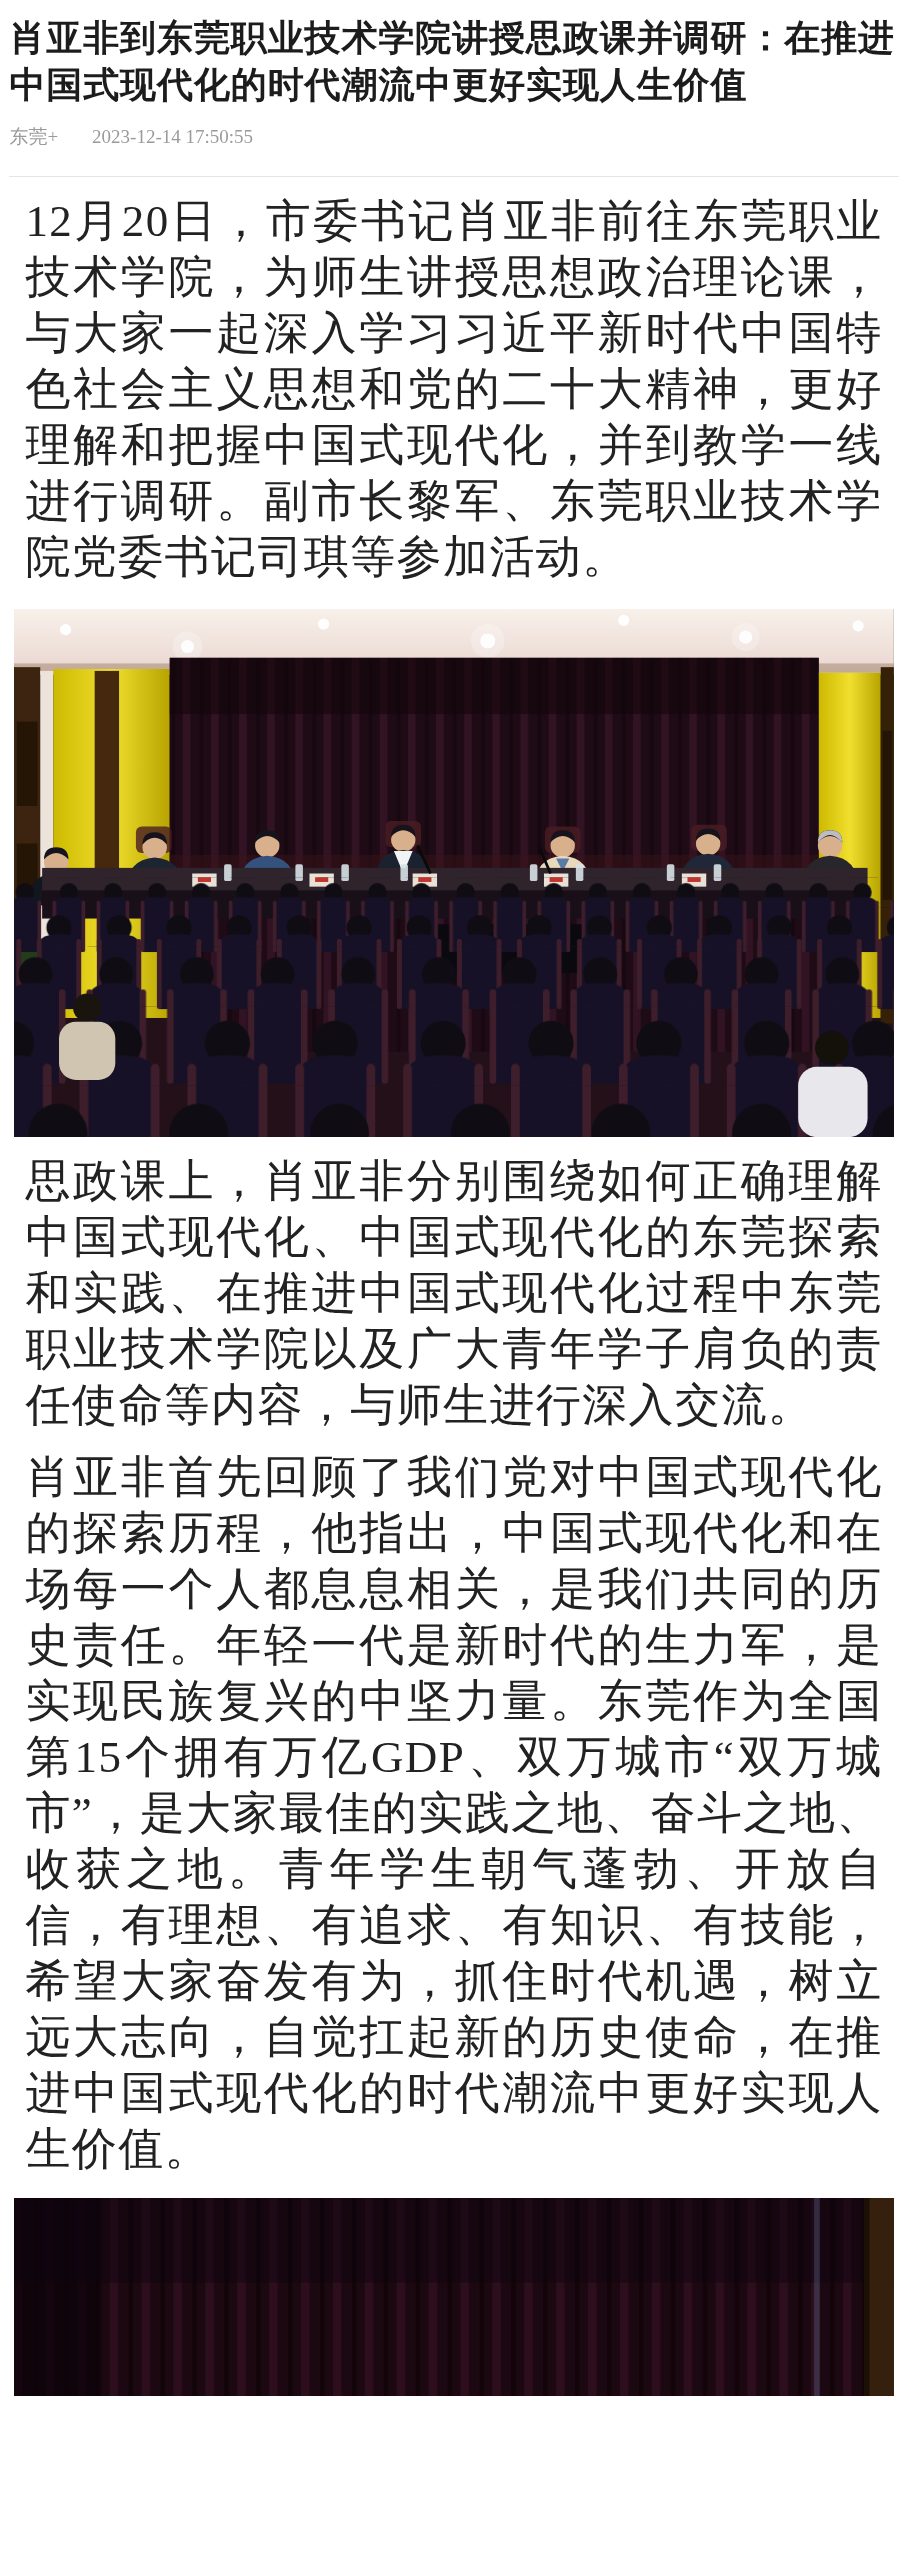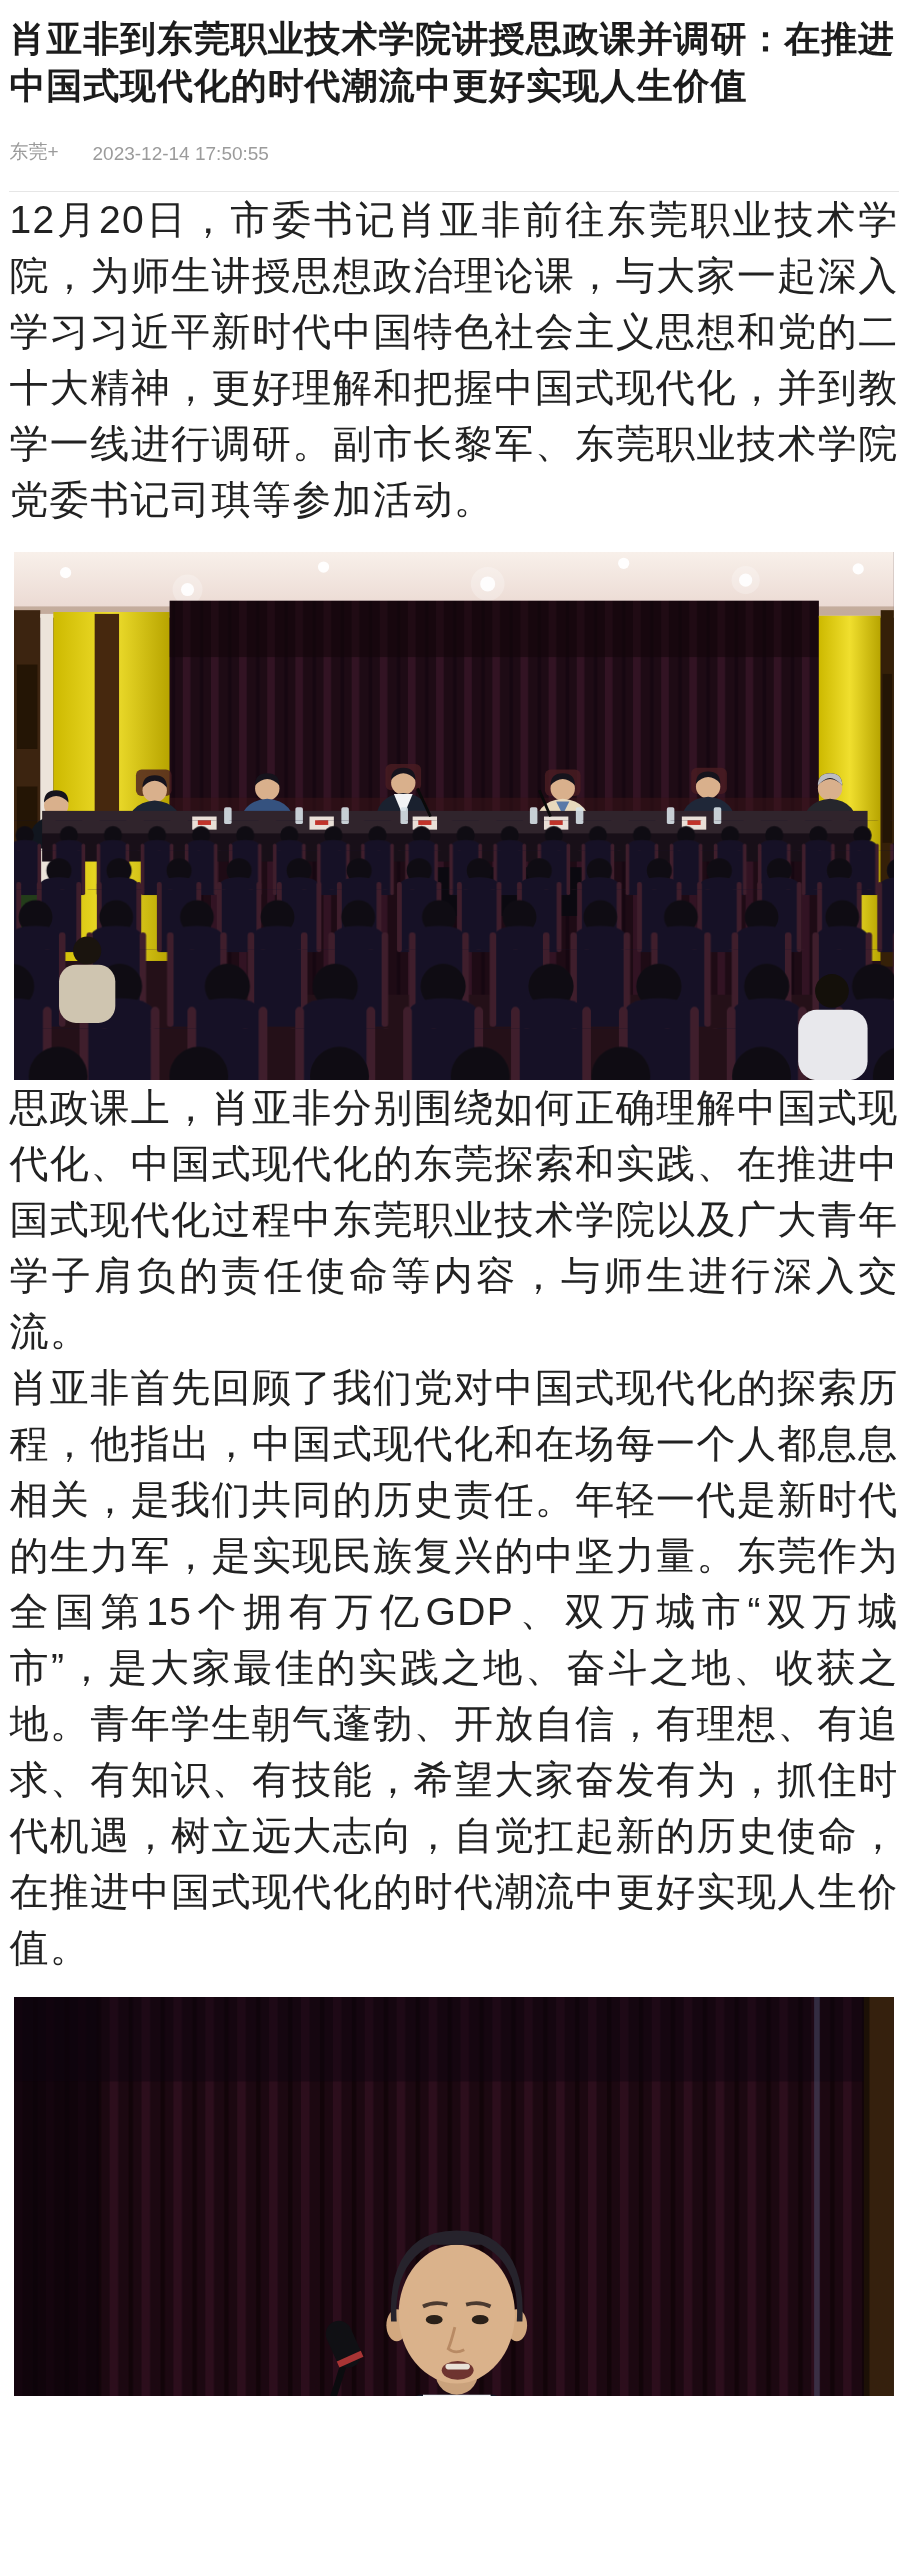--- a/index.html
+++ b/index.html
@@ -1,34 +1,34 @@
 <!DOCTYPE html>
 <html style="font-size:15px"><head>
 <meta charset="utf-8">
 <style>
   html, body { margin: 0; padding: 0; background: #ffffff; }
   .page {
     width: 908px; height: 2396px; overflow: hidden;
     box-sizing: border-box; padding: 0 9.4px;
     background: #ffffff;
-    font-family: Liberation Sans, sans-serif;
+    font-family: Liberation Serif, serif;
   }
   h1.title {
     margin: 15px 0 0 0;
     font-size: 36px; line-height: 47px; font-weight: bold;
     letter-spacing: 0.9px; color: #1c1c1c;
   }
   .meta {
-    margin-top: 30px; display: flex; align-items: flex-end; gap: 34px;
+    margin-top: 15px; display: flex; align-items: center; gap: 34px;
     font-size: 19px; color: #9b9b9b;
   }
   .divider { border: none; border-top: 0.9px solid #e6e6e6; margin: 26px 0 0 0; }
   p.para {
-    font-size: 39px; line-height: 56px; letter-spacing: 1.4px;
-    color: #222222; text-align: justify; margin: 0;
+    font-size: 45px; line-height: 56px; letter-spacing: 1.4px;
+    color: #222222; text-align: justify; margin: 16px;
   }
   .para-1 { margin-top: 45px; }
   .para-2 { margin-top: 43px; }
   .para-3 { margin-top: 34px; }
   figure.photo { margin: 0 4.7px; padding: 0; }
   figure.photo-1 { margin-top: 24.4px; }
   figure.photo-2 { margin-top: 20.6px; margin-bottom: 0; }
   figure.photo svg { display: block; width: 100%; height: auto; }
 </style>
 </head>

